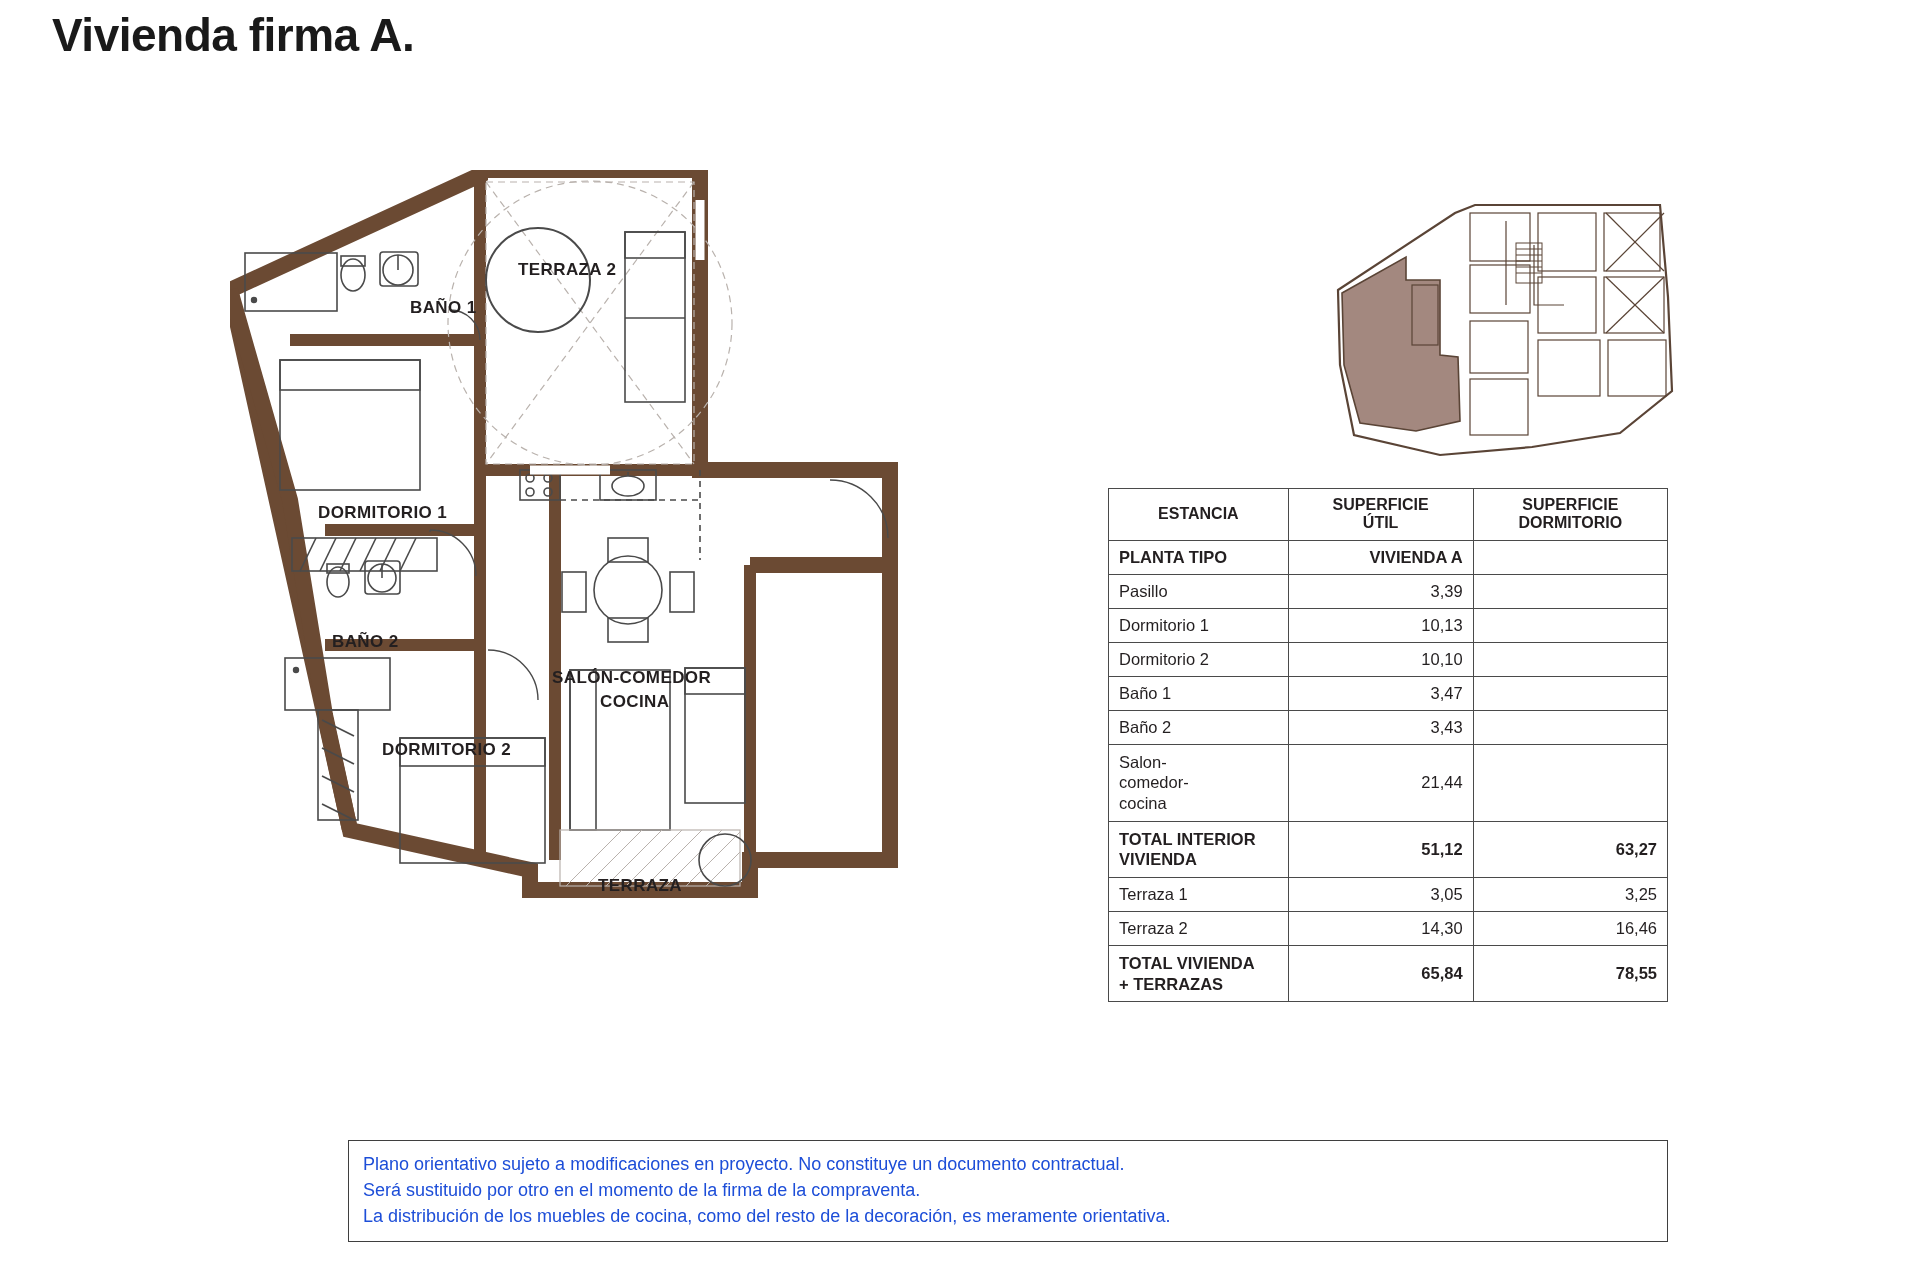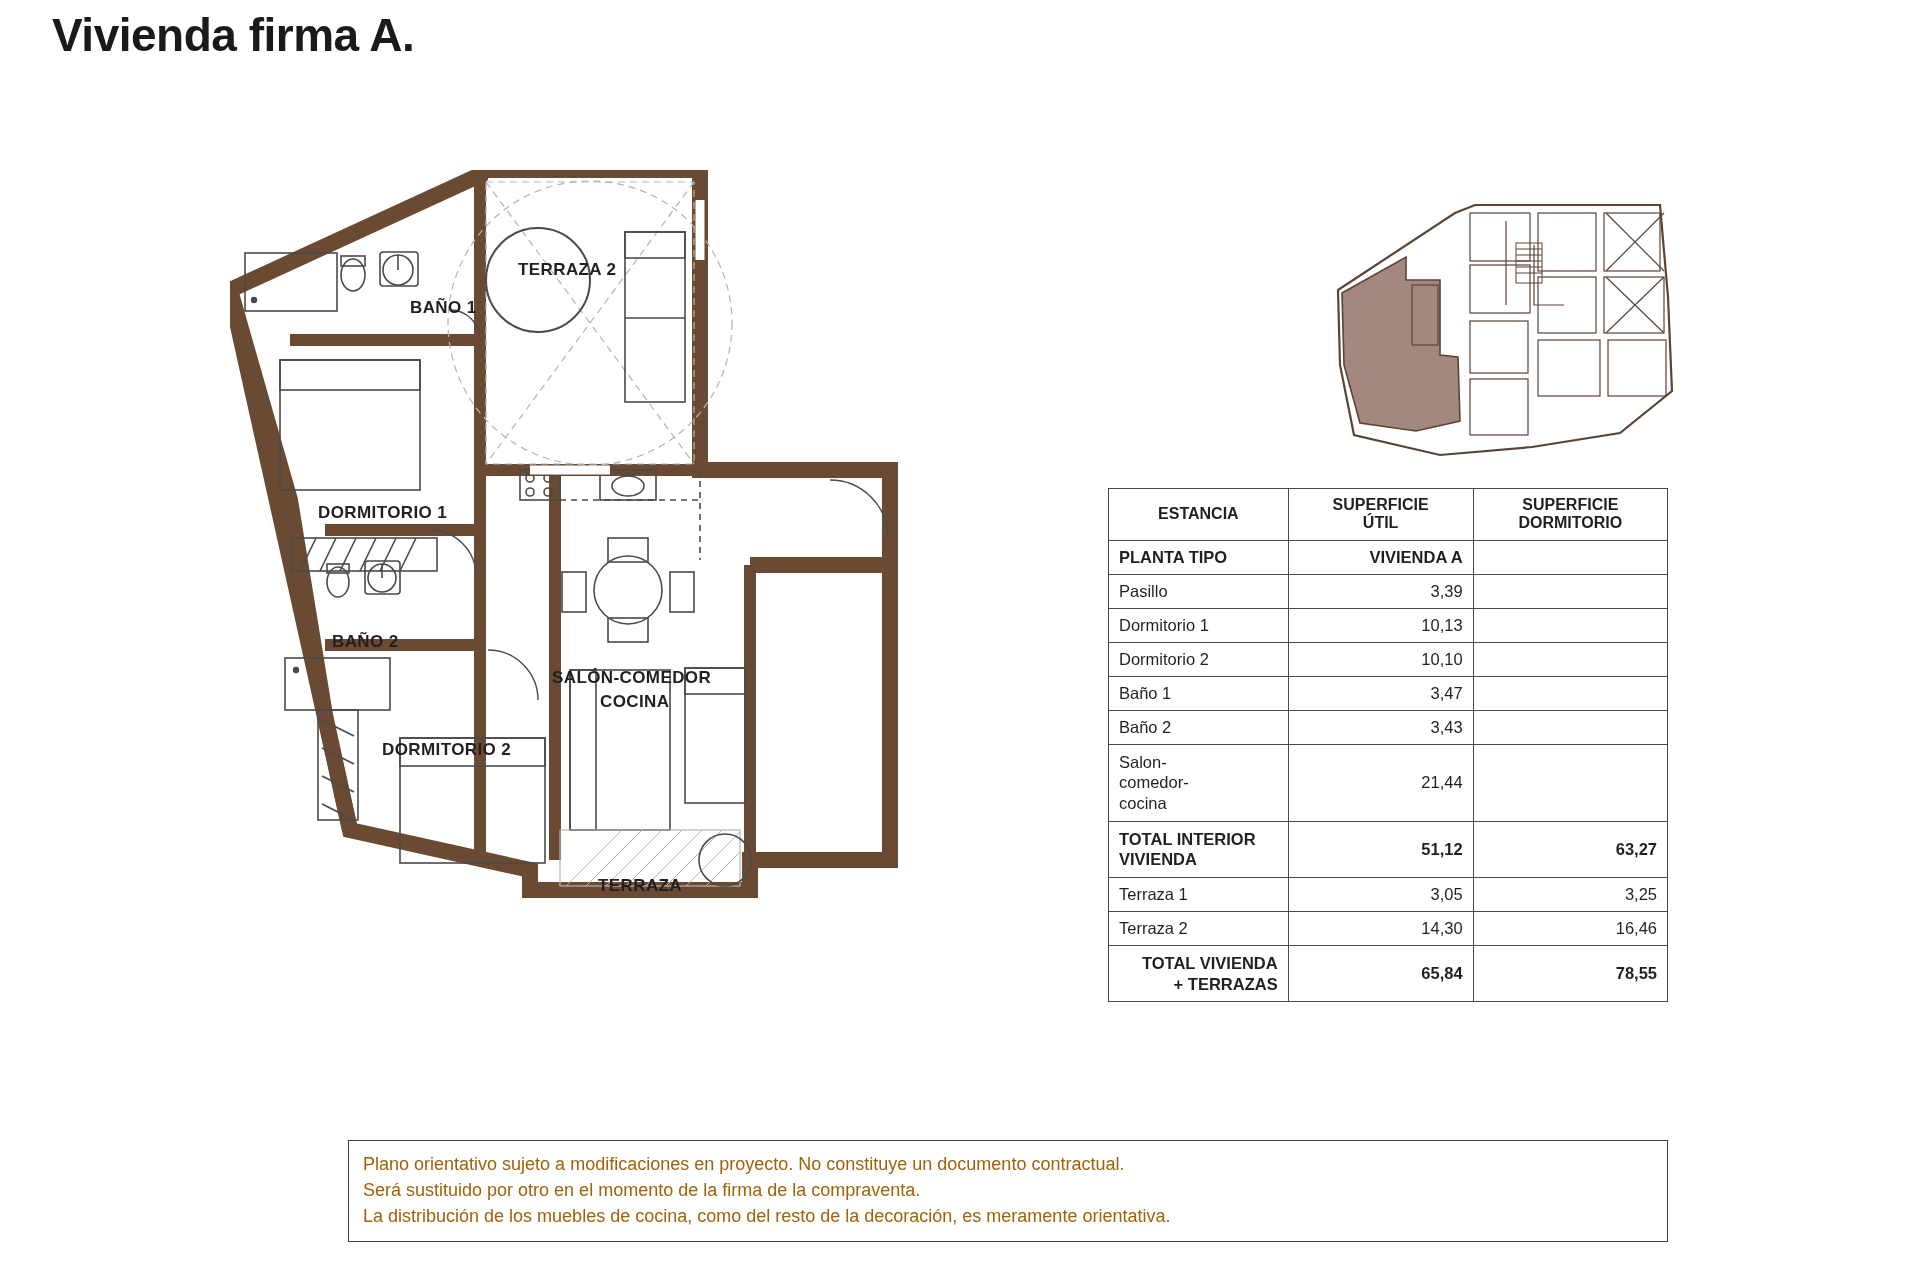--- a/index.html
+++ b/index.html
@@ -96,21 +96,21 @@
   #disclaimer {
     position: absolute;
     left: 348px;
     top: 1140px;
     width: 1320px;
     border: 1px solid #3f3f3f;
     padding: 10px 14px 12px 14px;
     box-sizing: border-box;
     font-size: 18px;
     line-height: 1.45;
-    color: #a16207;
+    color: #1d4ed8;
   }
   #disclaimer div { white-space: nowrap; }
 </style>
 </head>
 <body>
 
 <div id="page">
 
   <div id="title">Vivienda firma A.</div>
 
@@ -372,21 +372,21 @@
             <td class="name">Terraza 1</td>
             <td class="num">3,05</td>
             <td class="num">3,25</td>
           </tr>
           <tr>
             <td class="name">Terraza 2</td>
             <td class="num">14,30</td>
             <td class="num">16,46</td>
           </tr>
           <tr class="total">
-            <td class="name multi" style="font-weight: bold; text-align: right;">TOTAL VIVIENDA<br>+ TERRAZAS</td>
+            <td class="name multi" style="font-weight: bold;">TOTAL VIVIENDA<br>+ TERRAZAS</td>
             <td class="num" style="font-weight: bold;">65,84</td>
             <td class="num" style="font-weight: bold;">78,55</td>
           </tr>
         </tbody>
     </table>
   </div>
 
   <div id="disclaimer">
     <div>Plano orientativo sujeto a modificaciones en proyecto. No constituye un documento contractual.</div>
     <div>Será sustituido por otro en el momento de la firma de la compraventa.</div>

